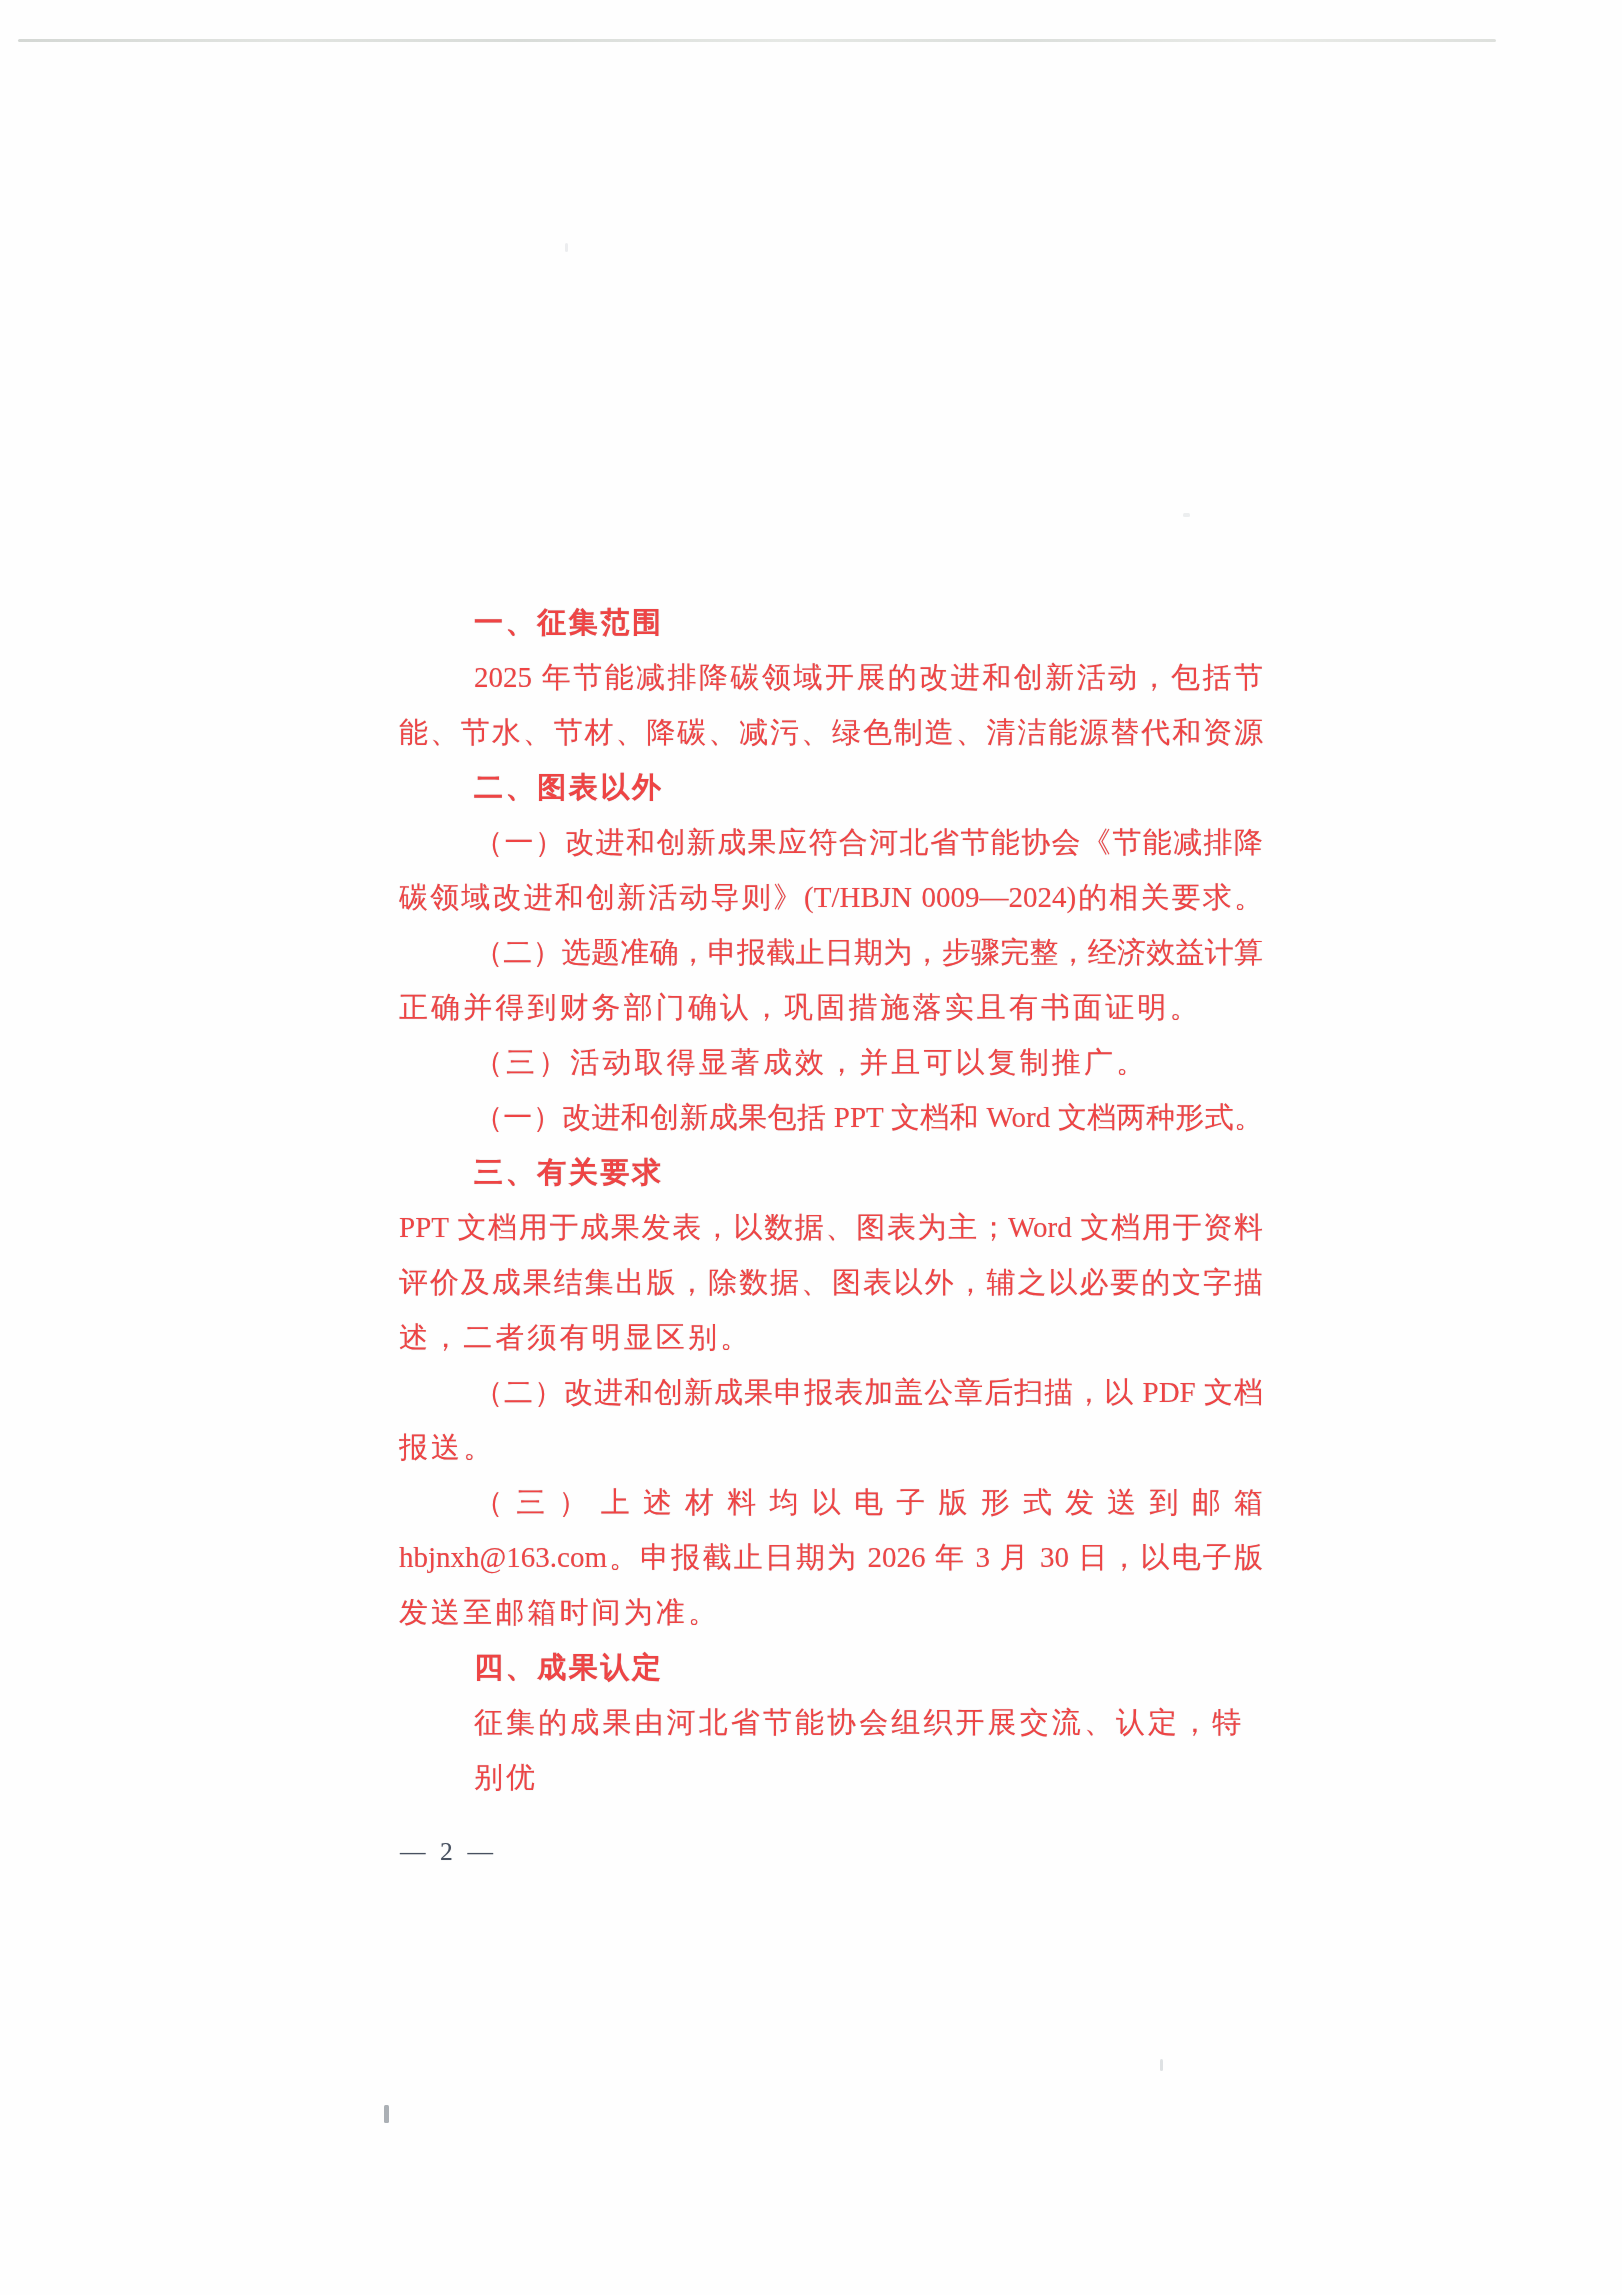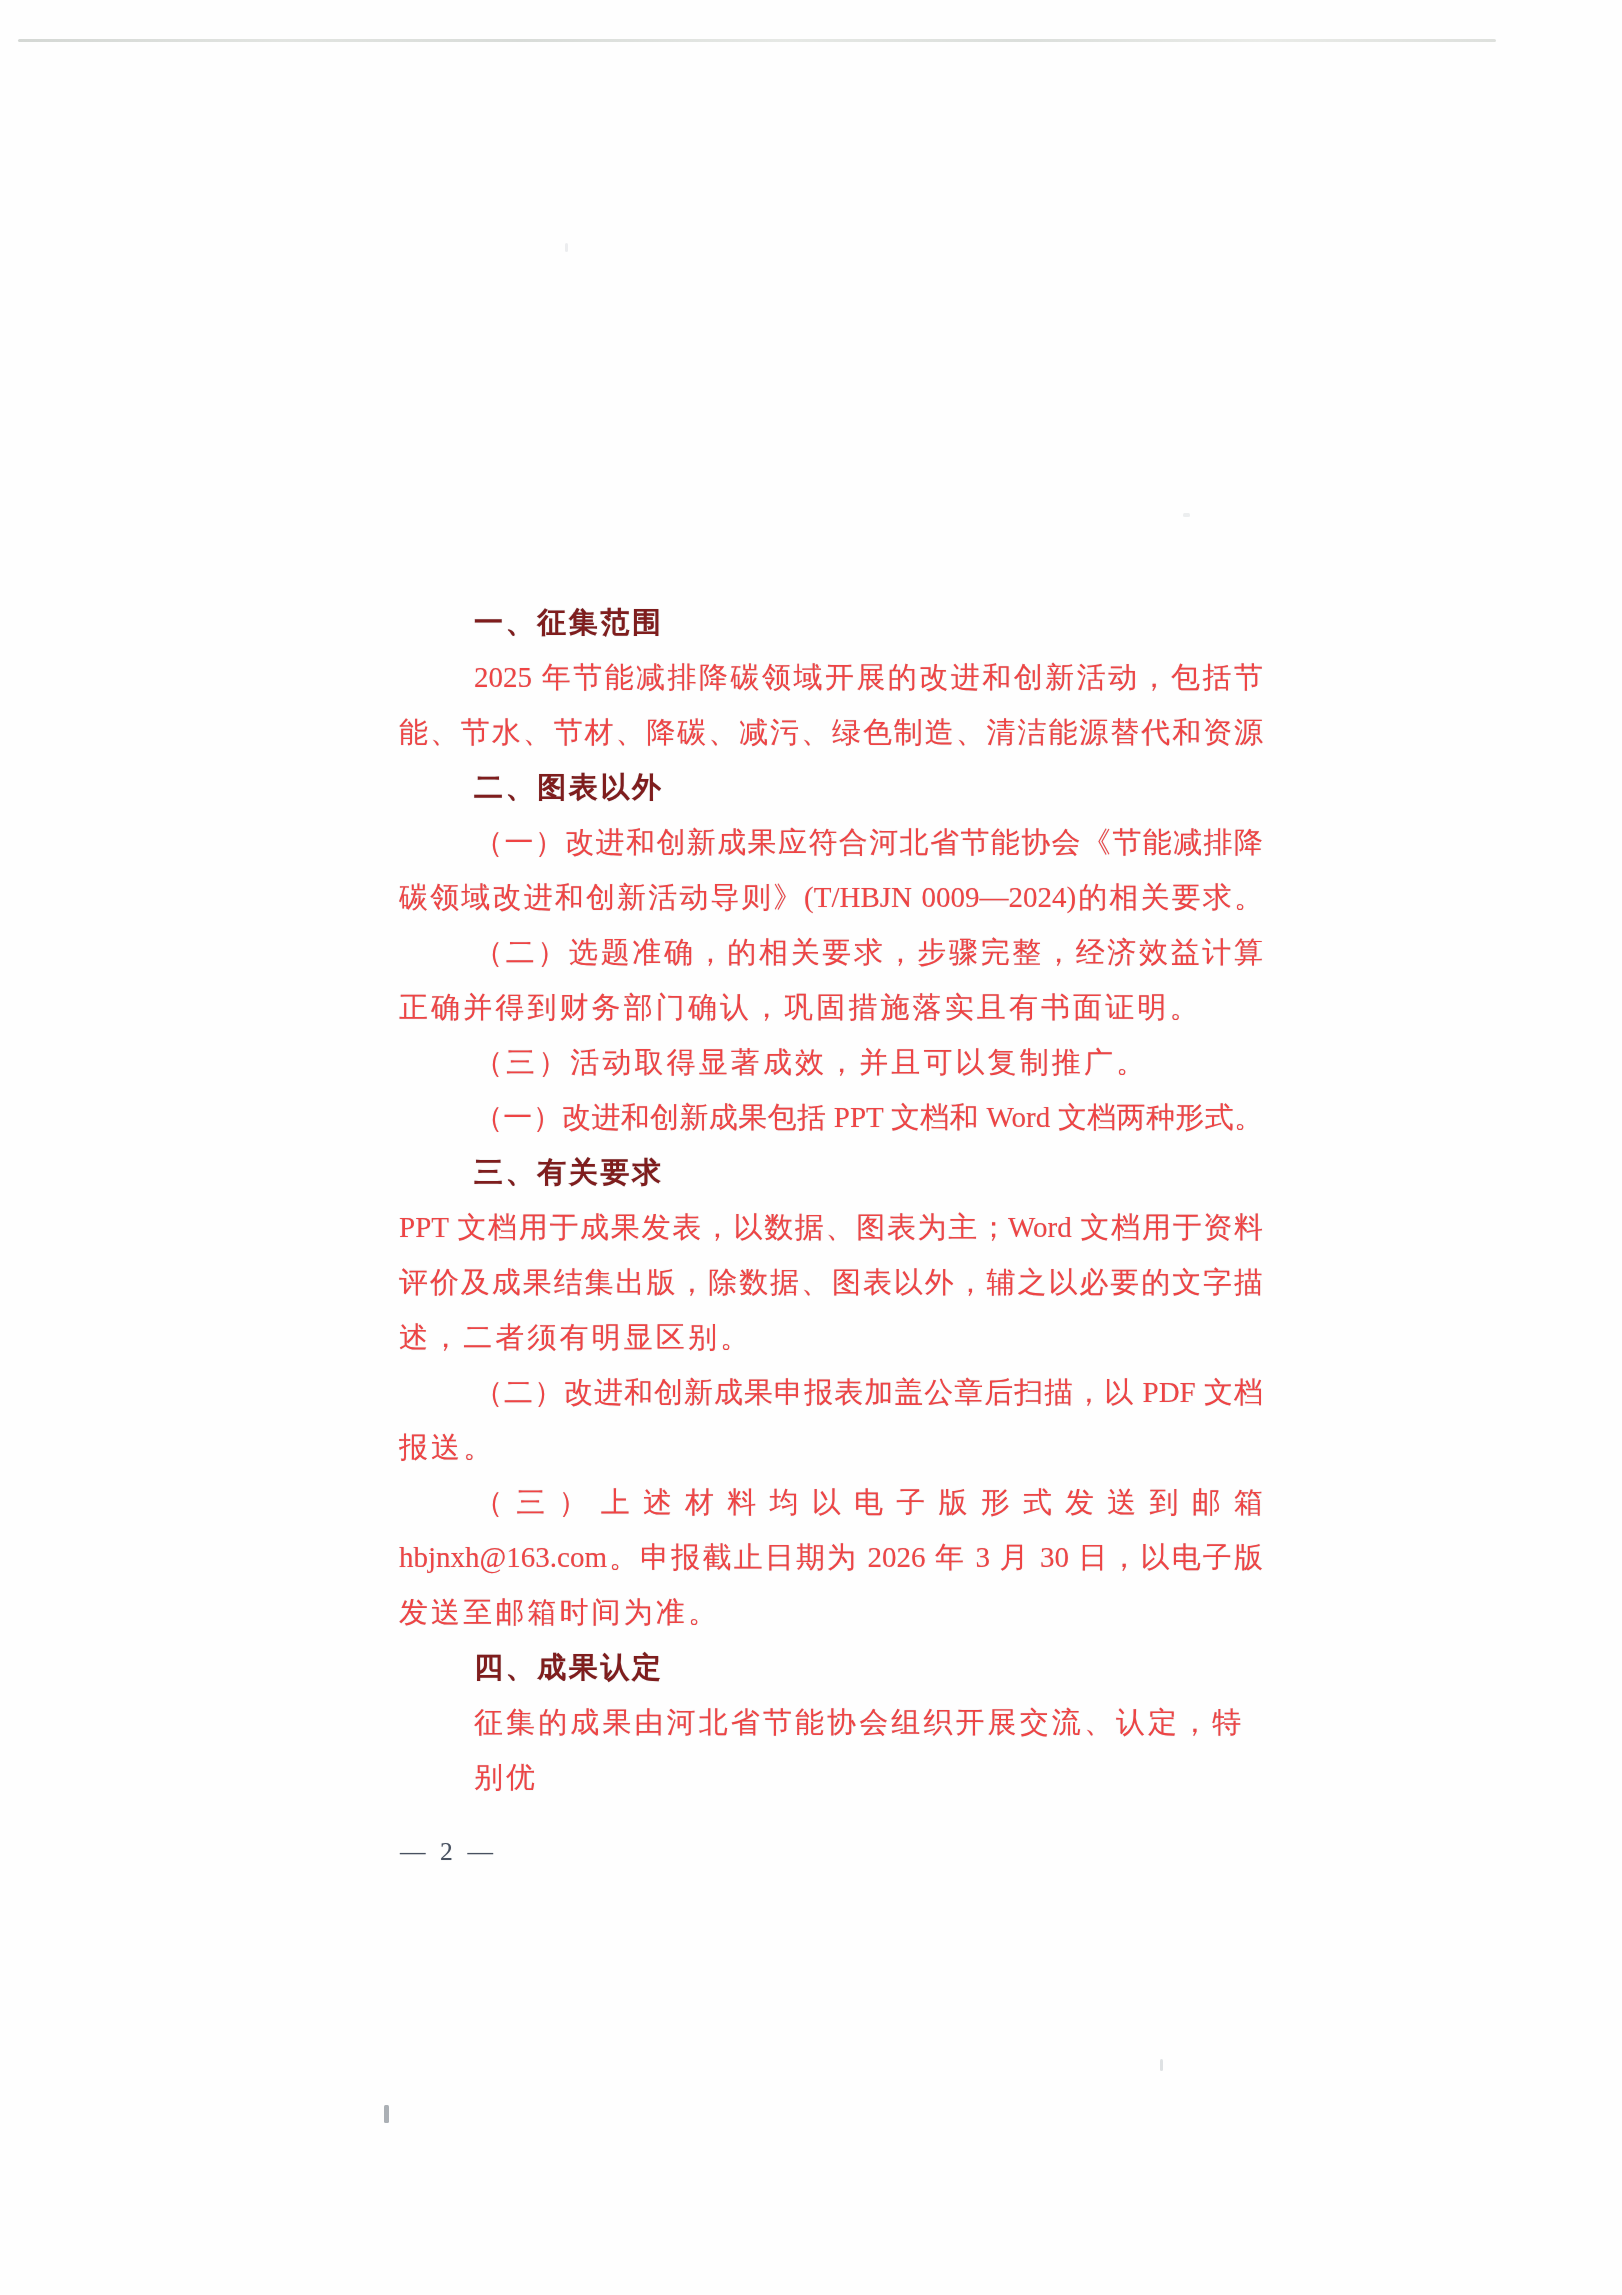--- a/index.html
+++ b/index.html
@@ -49,21 +49,21 @@
     text-shadow: 0 0 1px rgba(62, 72, 92, .30);
     text-align: left;
   }
   .line.body {
     font-family: "Liberation Serif", "DejaVu Serif", serif;
     letter-spacing: 3.1px;
   }
   .line.heading {
     font-family: "Liberation Sans", "DejaVu Sans", sans-serif;
     font-weight: 700;
-    color: #7f1d1d;
+    color: #ef4444;
     letter-spacing: 2.6px;
     text-shadow: 0 0 1px rgba(51, 59, 72, .35);
   }
   .line.indent { padding-left: 75px; }
   .line.justify {
     letter-spacing: 0;
     text-align: justify;
     text-align-last: justify;
     text-justify: inter-character;
   }
@@ -89,21 +89,21 @@
   <div class="speck speck-c"></div>
   <div class="speck speck-d"></div>
 
   <div class="doc" id="doc-lines">
       <div class="line heading indent">一、征集范围</div>
       <div class="line body indent justify">2025 年节能减排降碳领域开展的改进和创新活动，包括节</div>
       <div class="line body justify">能、节水、节材、降碳、减污、绿色制造、清洁能源替代和资源</div>
       <div class="line heading indent">二、图表以外</div>
       <div class="line body indent justify">（一）改进和创新成果应符合河北省节能协会《节能减排降</div>
       <div class="line body justify">碳领域改进和创新活动导则》(T/HBJN 0009—2024)的相关要求。</div>
-      <div class="line body indent justify">（二）选题准确，的相关要求，步骤完整，经济效益计算</div>
+      <div class="line body indent justify">（二）选题准确，申报截止日期为，步骤完整，经济效益计算</div>
       <div class="line body">正确并得到财务部门确认，巩固措施落实且有书面证明。</div>
       <div class="line body indent">（三）活动取得显著成效，并且可以复制推广。</div>
       <div class="line body indent justify">（一）改进和创新成果包括 PPT 文档和 Word 文档两种形式。</div>
       <div class="line heading indent">三、有关要求</div>
       <div class="line body justify">PPT 文档用于成果发表，以数据、图表为主；Word 文档用于资料</div>
       <div class="line body justify">评价及成果结集出版，除数据、图表以外，辅之以必要的文字描</div>
       <div class="line body">述，二者须有明显区别。</div>
       <div class="line body indent justify">（二）改进和创新成果申报表加盖公章后扫描，以 PDF 文档</div>
       <div class="line body">报送。</div>
       <div class="line body indent justify">（三）上述材料均以电子版形式发送到邮箱</div>

